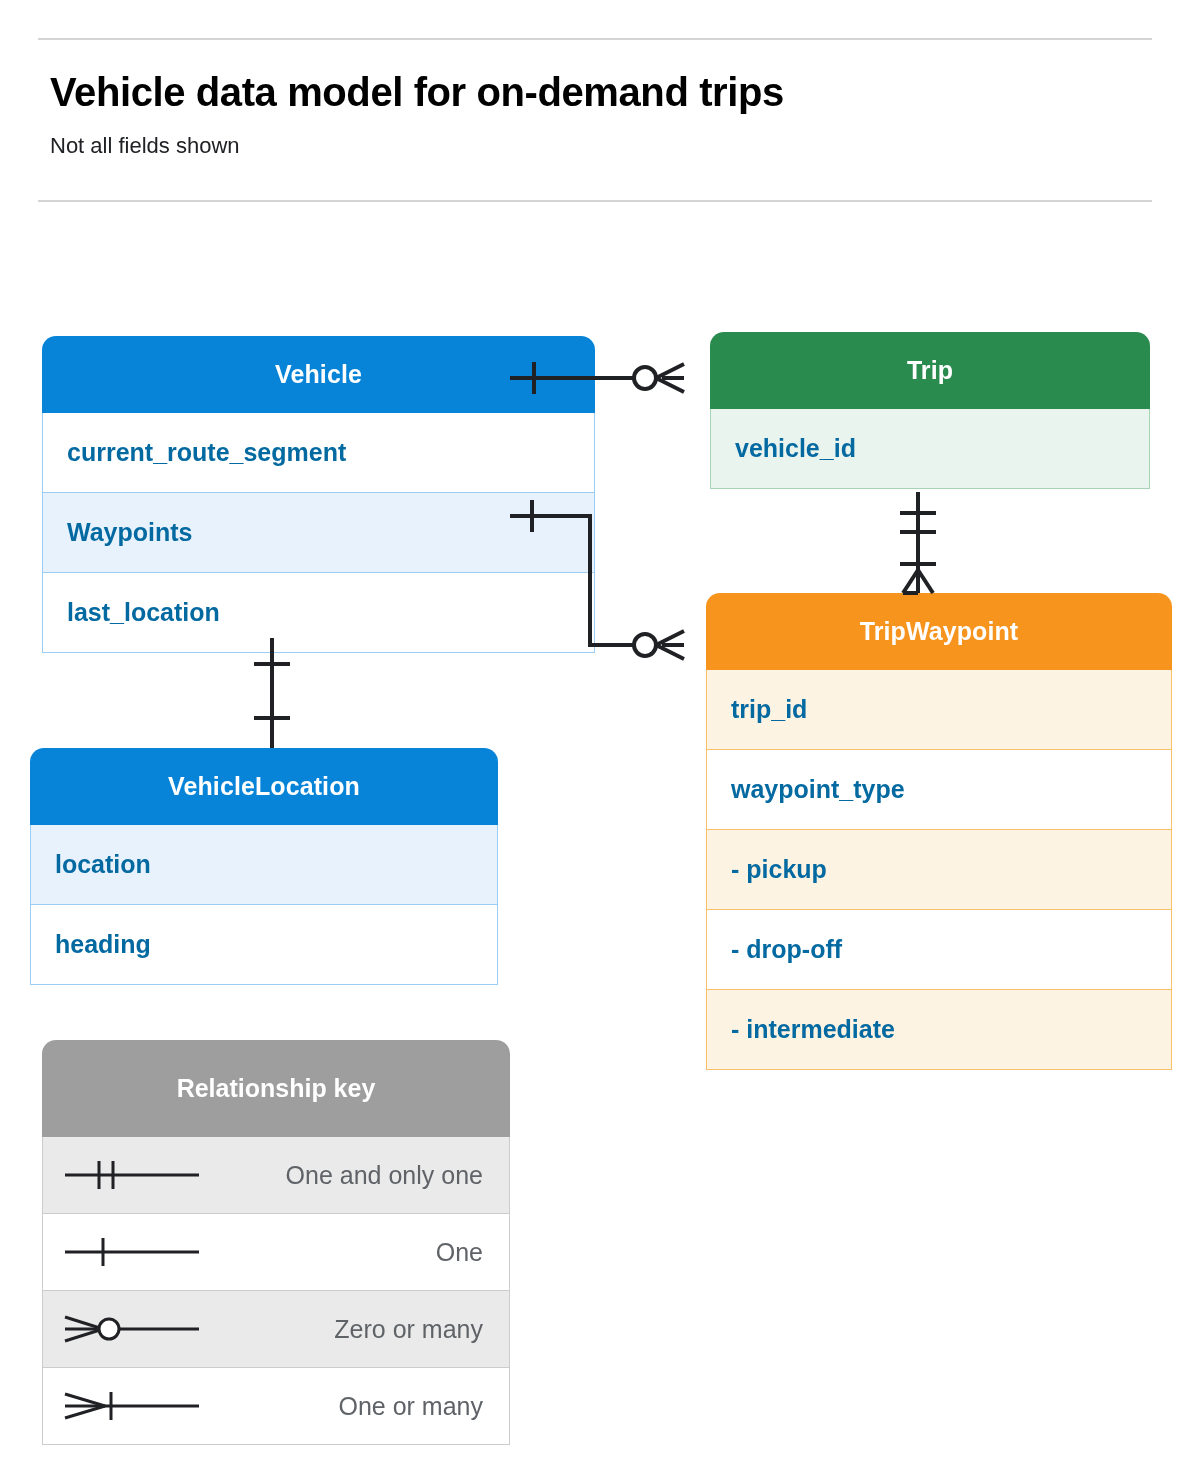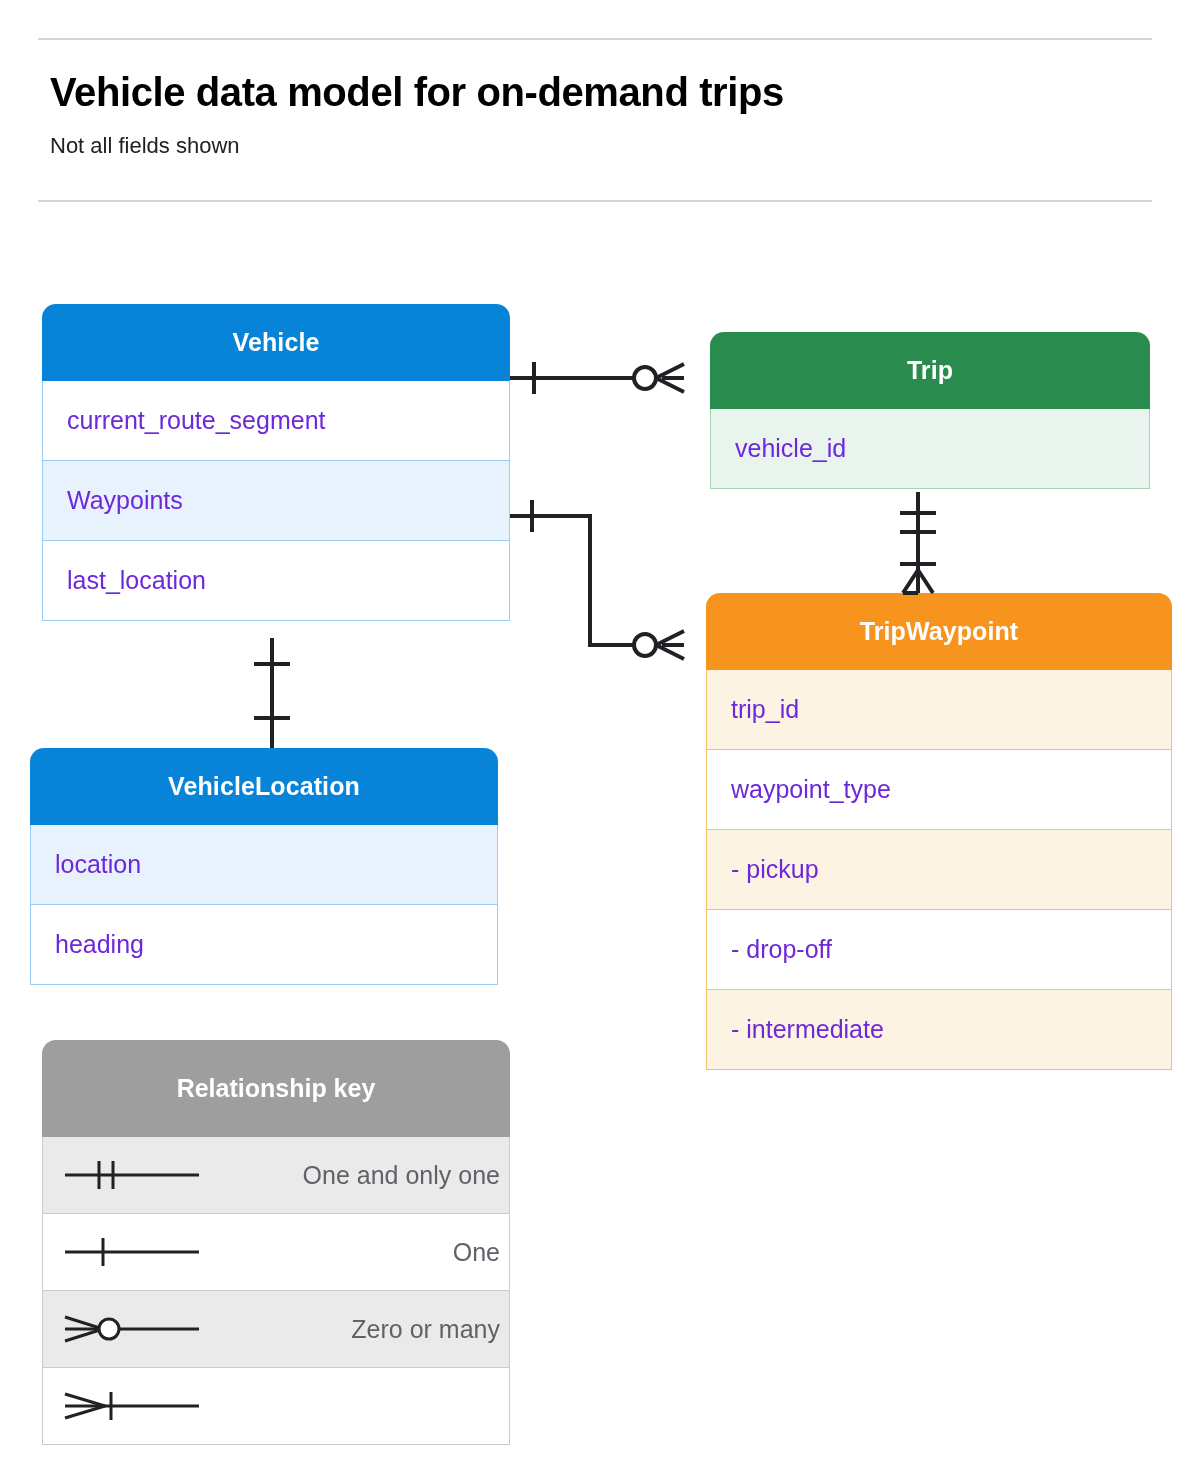--- a/index.html
+++ b/index.html
@@ -66,22 +66,22 @@
     font-weight: 700;
     letter-spacing: 0.1px;
   }
   .entity-row {
     box-sizing: border-box;
     height: 80px;
     display: flex;
     align-items: center;
     padding-left: 24px;
     font-size: 25px;
-    font-weight: 400;
-    color: #6d28d9;
+    font-weight: 700;
+    color: #0369a1;
     border-style: solid;
     border-width: 0 1.5px 1.5px 1.5px;
   }
   .entity-row:first-of-type { border-top-width: 1.5px; }
 
   
   .theme-blue .entity-header { background: #0784d8; }
   .theme-blue .entity-row { border-color: #9ccdf5; background: #ffffff; }
   .theme-blue .entity-row.tinted { background: #e8f2fd; }
 
@@ -89,21 +89,21 @@
   .theme-green .entity-header { background: #2a8b4f; }
   .theme-green .entity-row { border-color: #a8d4b6; background: #ffffff; }
   .theme-green .entity-row.tinted { background: #eaf4ee; }
 
   
   .theme-orange .entity-header { background: #f7941e; }
   .theme-orange .entity-row { border-color: #f9c06a; background: #ffffff; }
   .theme-orange .entity-row.tinted { background: #fdf3e2; }
 
   
-  #entity-vehicle          { left: 42px;  top: 304px; width: 468px; }
+  #entity-vehicle          { left: 42px;  top: 336px; width: 553px; }
   #entity-vehiclelocation  { left: 30px;  top: 748px; width: 468px; }
   #entity-trip             { left: 684px; top: 332px; width: 466px; padding-left: 26px; }
   #entity-tripwaypoint     { left: 684px; top: 593px; width: 466px; margin-left: 22px; }
 
   
   #legend {
     position: absolute;
     left: 42px;
     top: 1040px;
     width: 468px;
@@ -137,21 +137,21 @@
     flex: 0 0 178px;
     display: flex;
     align-items: center;
     justify-content: flex-start;
     padding-left: 20px;
     box-sizing: border-box;
   }
   .legend-label {
     flex: 1;
     text-align: right;
-    padding-right: 9px;
+    padding-right: 26px;
     font-size: 25px;
     color: #5f6368;
     white-space: nowrap;
   }
 
   
   #connectors {
     position: absolute;
     left: 0;
     top: 0;
@@ -234,20 +234,21 @@
 
   <div class="legend-row">
     <div class="legend-symbol">
       <svg width="140" height="40" viewBox="0 0 140 40" aria-hidden="true">
         <line x1="2" y1="20" x2="136" y2="20" stroke="#202124" stroke-width="3"></line>
         <line x1="2" y1="8" x2="42" y2="20" stroke="#202124" stroke-width="3"></line>
         <line x1="2" y1="32" x2="42" y2="20" stroke="#202124" stroke-width="3"></line>
         <line x1="48" y1="6" x2="48" y2="34" stroke="#202124" stroke-width="3"></line>
       </svg>
     </div>
+    <div class="legend-label">One or many</div>
   </div>
 </div>
 
 <svg id="connectors" viewBox="0 0 1190 1480">
   <g stroke="#202124" stroke-width="4" fill="none" stroke-linecap="butt">
 
     <g>
       <line x1="510" y1="378" x2="648" y2="378"></line>
       <line x1="534" y1="362" x2="534" y2="394"></line>
       <circle cx="645" cy="378" r="11" fill="#ffffff" stroke="#202124" stroke-width="4"></circle>

